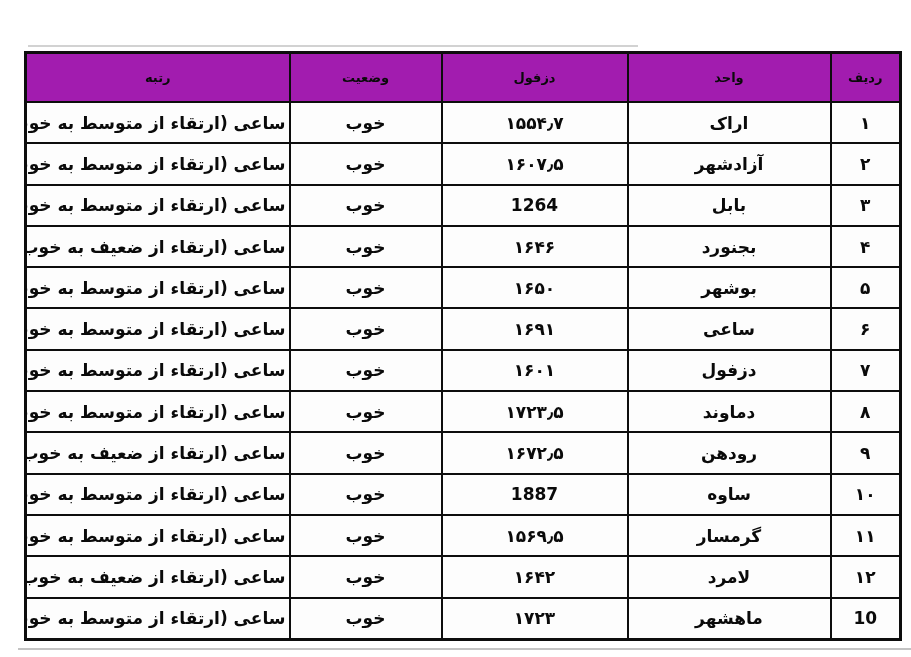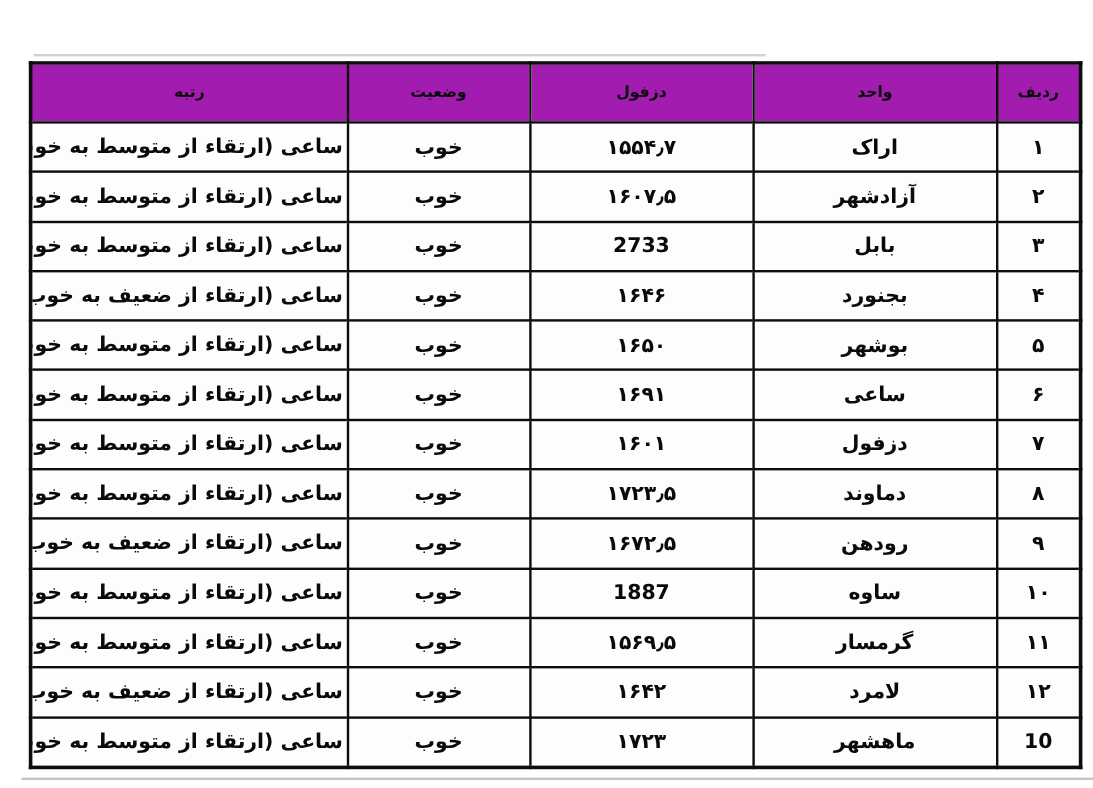--- a/index.html
+++ b/index.html
@@ -113,21 +113,21 @@
       <tr>
         <td>۲</td>
         <td>آزادشهر</td>
         <td class="score-cell">۱۶۰۷٫۵</td>
         <td>خوب</td>
         <td class="rank-cell">ساعی (ارتقاء از متوسط به خوب)</td>
       </tr>
       <tr>
         <td>۳</td>
         <td>بابل</td>
-        <td class="score-cell">2733</td>
+        <td class="score-cell">1264</td>
         <td>خوب</td>
         <td class="rank-cell">ساعی (ارتقاء از متوسط به خوب)</td>
       </tr>
       <tr>
         <td>۴</td>
         <td>بجنورد</td>
         <td class="score-cell">۱۶۴۶</td>
         <td>خوب</td>
         <td class="rank-cell">ساعی (ارتقاء از ضعیف به خوب)</td>
       </tr>

